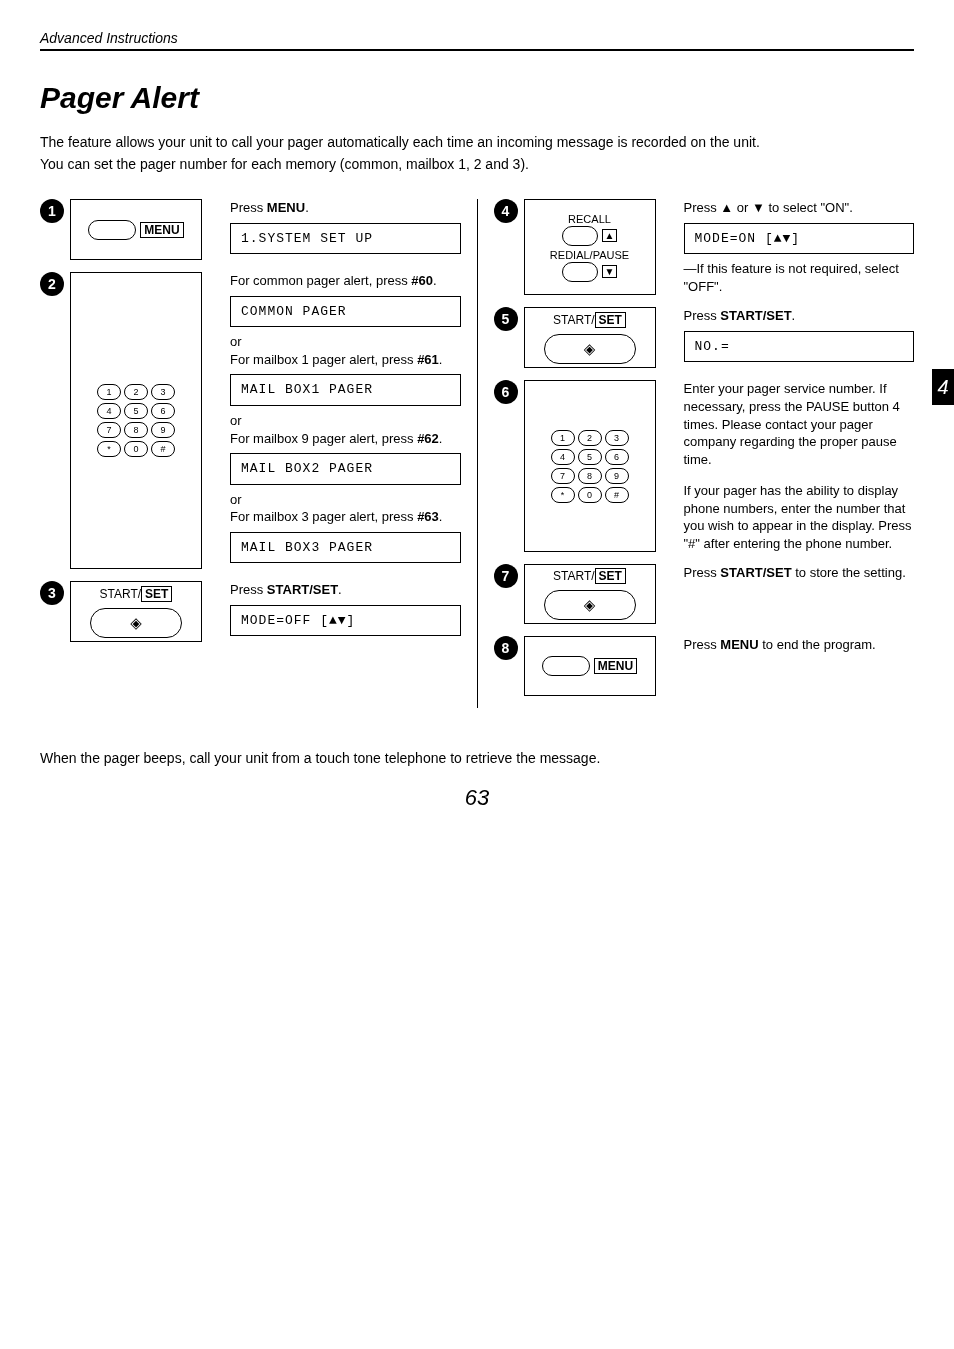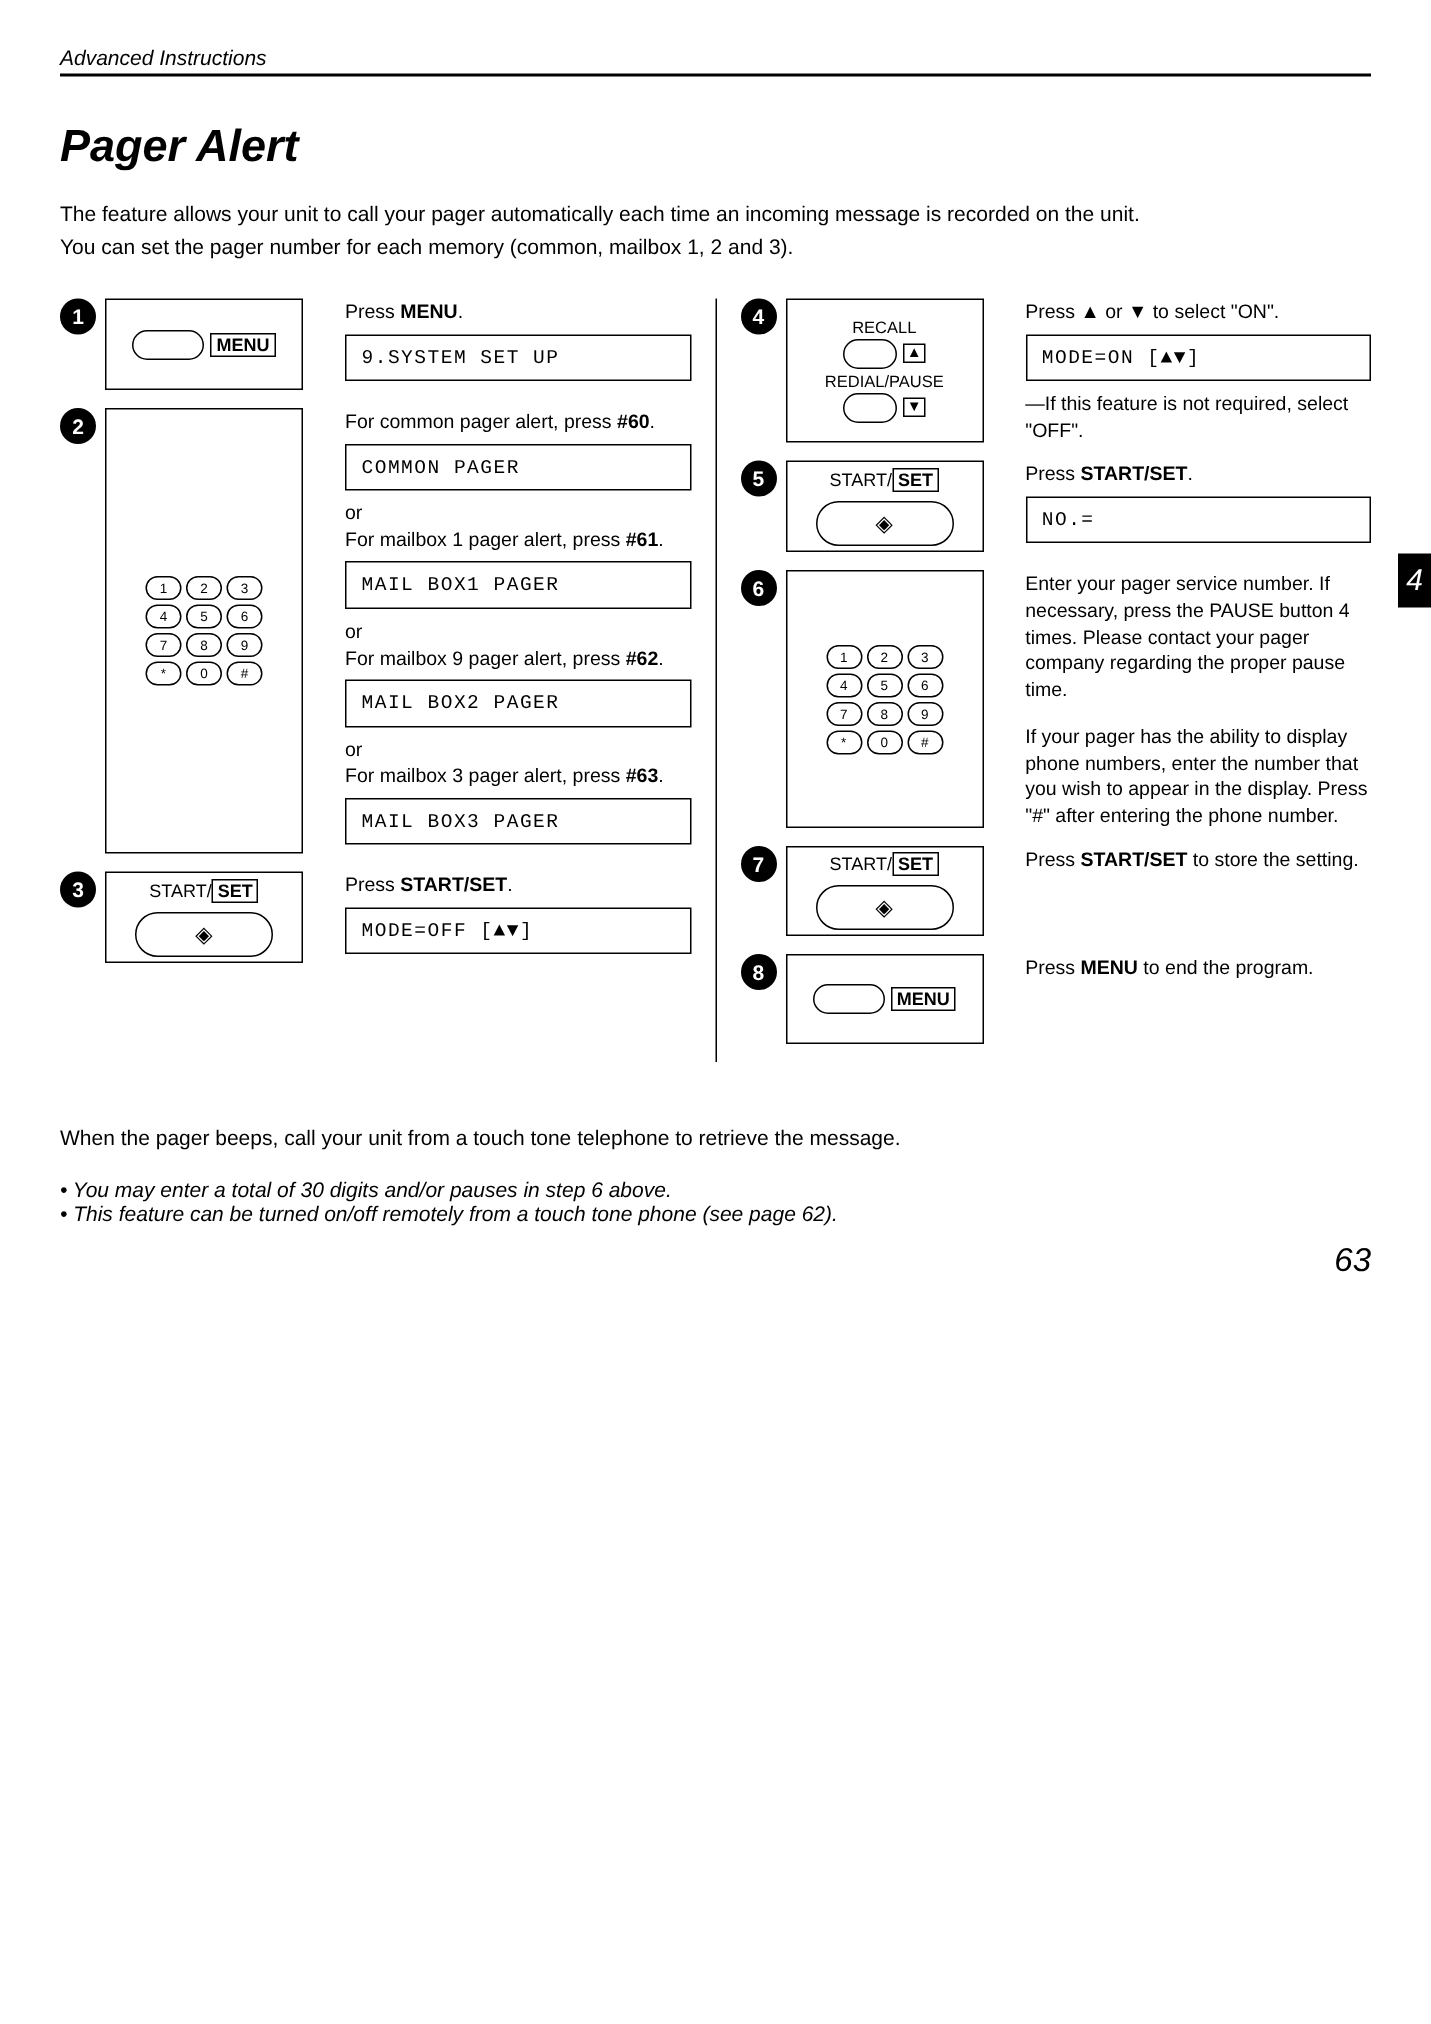--- a/index.html
+++ b/index.html
@@ -23,21 +23,21 @@
   .kp { border:1.5px solid #000; border-radius:9px; height:14px; font-size:9px; text-align:center; line-height:14px; }
   .tri-up::before { content:"▲"; }
   .tri-down::before { content:"▼"; }
   .diamond::before { content:"◈"; font-size:15px; }
   .sqlabel { border:1.5px solid #000; font-size:10px; padding:0 2px; }
   .bottom { margin-top:40px; line-height:1.5; }
   .notes { margin-top:16px; }
   .notes-title { font-weight:bold; font-style:italic; }
   .notes ul { list-style:none; padding:0; margin:4px 0; font-style:italic; }
   .notes li::before { content:"• "; }
-  .pagenum { text-align:right; font-style:italic; font-size:22px; margin-top:10px; }
+  .pagenum { text-align:center; font-style:italic; font-size:22px; margin-top:10px; }
   .edge-tab { position:absolute; right:-40px; top:170px; background:#000; color:#fff; font-style:italic; font-size:20px; width:22px; height:36px; text-align:center; line-height:36px; }
 </style>
 </head>
 <body>
 
 <div class="header-bar">Advanced Instructions</div>
 <div class="title">Pager Alert</div>
 
 <div class="intro">
   <p>The feature allows your unit to call your pager automatically each time an incoming message is recorded on the unit.</p>
@@ -52,21 +52,21 @@
     <div class="step">
       <div class="num">1</div>
       <div class="panel">
         <div class="label-row">
           <div class="key-oval"></div>
           <span class="keylabel">MENU</span>
         </div>
       </div>
       <div class="rtext">
         <span>Press </span><b>MENU</b><span>.</span>
-        <div class="disp">9.SYSTEM SET UP</div>
+        <div class="disp">1.SYSTEM SET UP</div>
       </div>
     </div>
 
     <div class="step">
       <div class="num">2</div>
       <div class="panel">
         <div class="keypad">
           <div class="kp">1</div>
             <div class="kp">2</div>
             <div class="kp">3</div>
@@ -204,19 +204,15 @@
         <span>Press </span><b>MENU</b><span> to end the program.</span>
       </div>
     </div>
 
   </div>
 </div>
 
 <div class="bottom">When the pager beeps, call your unit from a touch tone telephone to retrieve the message.</div>
 
 <div class="notes">
-  <ul>
-    <li>You may enter a total of 30 digits and/or pauses in step 6 above.</li>
-    <li>This feature can be turned on/off remotely from a touch tone phone (see page 62).</li>
-  </ul>
 </div>
 
 <div class="pagenum">63</div>
 
 </body></html>

